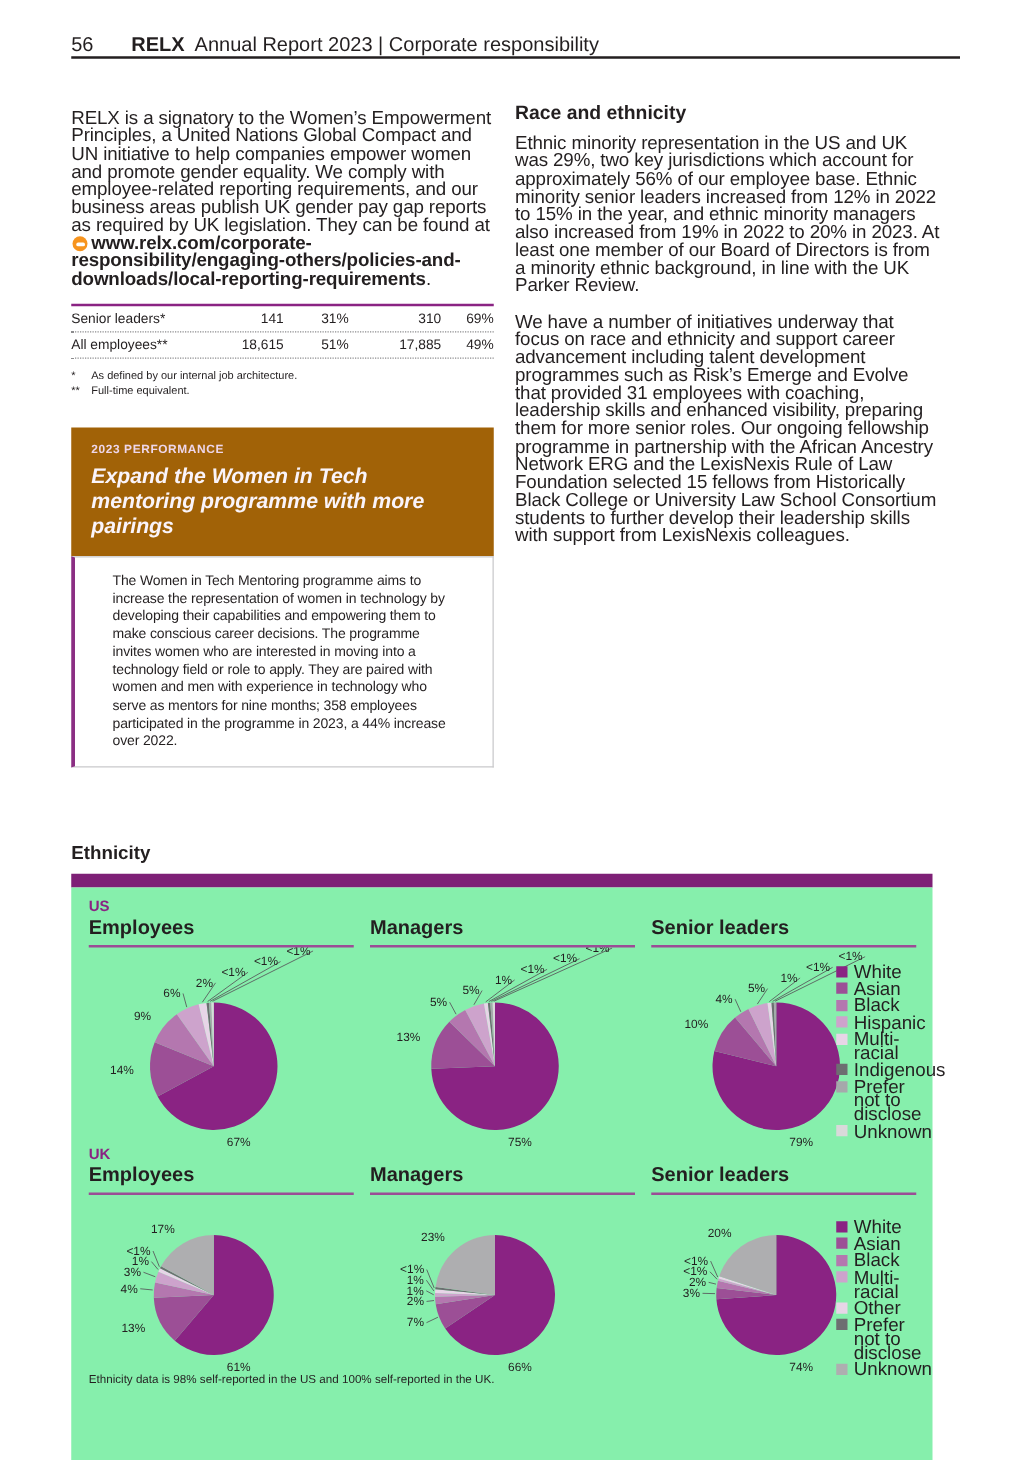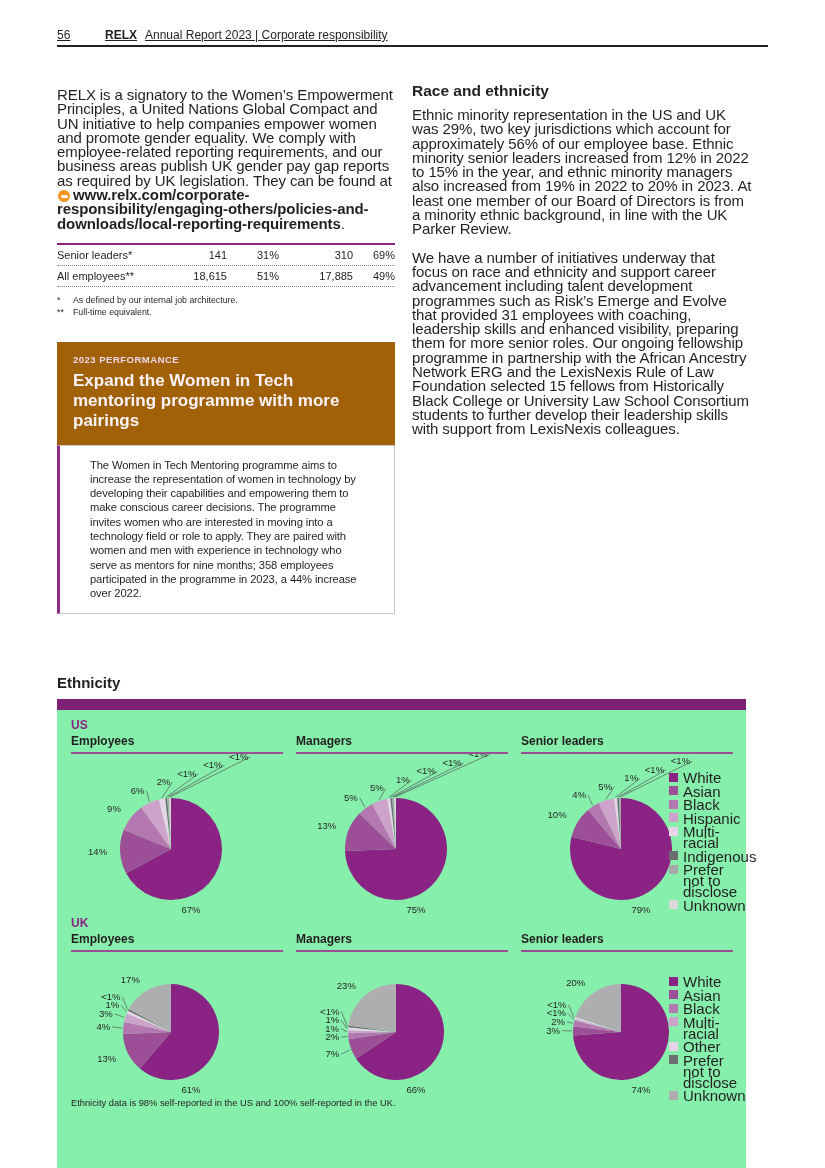--- a/index.html
+++ b/index.html
@@ -1,19 +1,19 @@
 <!DOCTYPE html>
 <html><head>
 <meta charset="utf-8">
 <style>
   html,body{margin:0;padding:0;background:#ffffff;}
   .page{position:relative;width:825px;height:1168px;background:#fff;overflow:hidden;
         font-family:"Liberation Sans",sans-serif;color:#231f20;}
   
-  .hdr{position:absolute;left:57px;top:28px;width:711px;font-size:12px;display:flex;align-items:baseline;text-decoration:underline;}
+  .hdr{position:absolute;left:57px;top:28px;width:711px;font-size:16px;display:flex;align-items:baseline;}
   .hdr .pg{width:48px;}
   .hdr .brand{font-weight:bold;margin-right:8px;}
   .hdr-rule{position:absolute;left:57px;top:45px;width:711px;height:2px;background:#231f20;}
   
   .col-left{position:absolute;left:57px;top:88px;width:338px;}
   .col-right{position:absolute;left:412px;top:82px;width:342px;}
   p.body{font-size:15px;line-height:14.3px;margin:0;letter-spacing:-0.1px;}
   .linktxt{font-weight:bold;}
   .link-icon{display:inline-block;width:12px;height:12px;border-radius:50%;background:#f7941e;
              vertical-align:-2px;position:relative;margin:0 3px 0 1px;}
@@ -24,35 +24,35 @@
   .gt-head{background:#f4f4f5;font-size:10px;font-weight:bold;padding:3px 0;border-bottom:1px solid #4d4d4f;}
   .gt-data{padding:4px 0;border-bottom:1px dotted #8c8c8e;}
   .num{text-align:right;}
   .fnotes{margin-top:7px;font-size:8.8px;line-height:12px;}
   .fnote{display:flex;}
   .fnote .mk{width:16px;}
   
   .callout{margin-top:24px;}
   .callout-head{background:#a16207;padding:12px 16px 14px;}
   .eyebrow{font-size:9.5px;font-weight:bold;color:#eed6ea;letter-spacing:.5px;}
-  .callout-title{font-size:17px;font-weight:bold;color:#faf4fa;line-height:1.17;margin-top:6px;}
+  .callout-title{font-size:17px;font-weight:bold;color:#faf4fa;line-height:1.17;margin-top:6px;font-style:italic;}
   .callout-body{background:#fff;border:1px solid #c9c9cb;border-left:3px solid #8b2e83;
                 padding:12px 30px;font-size:11.2px;line-height:14.3px;letter-spacing:-0.1px;}
   .rc-head{font-size:15.5px;font-weight:bold;margin:0 0 8px 0;}
   .col-right p.body + p.body{margin-top:14px;}
   
   .eth-title{position:absolute;left:57px;top:674px;font-size:15px;font-weight:bold;}
   .eth-bar{position:absolute;left:57px;top:699px;width:689px;height:11px;background:#7e2076;}
   .eth-panel{position:absolute;left:57px;top:710px;width:689px;height:485px;background:#86efac;
              border-bottom:2px solid #8a2383;box-sizing:border-box;}
   .region{position:absolute;font-size:12px;font-weight:bold;color:#8a2383;}
   .region.us{left:14px;top:8px;}
   .region.uk{left:14px;top:206px;}
   .chart{position:absolute;width:212px;}
-  .chart-title{font-size:12px;font-weight:bold;border-bottom:2px solid #9b4d96;padding-bottom:4px;}
+  .chart-title{font-size:16px;font-weight:bold;border-bottom:2px solid #9b4d96;padding-bottom:4px;}
   .chart svg{display:block;}
   .legend{position:absolute;left:612px;width:78px;}
   .legend.us{top:62px;}
   .legend.uk{top:266px;}
   .leg-item{display:flex;font-size:15px;line-height:11px;margin-bottom:2.5px;}
   .leg-swatch{flex:0 0 9px;width:9px;height:9px;margin-right:5px;margin-top:0.5px;}
   .eth-footnote{position:absolute;left:14px;top:388px;font-size:9.3px;}
 </style>
 </head>
 <body>

